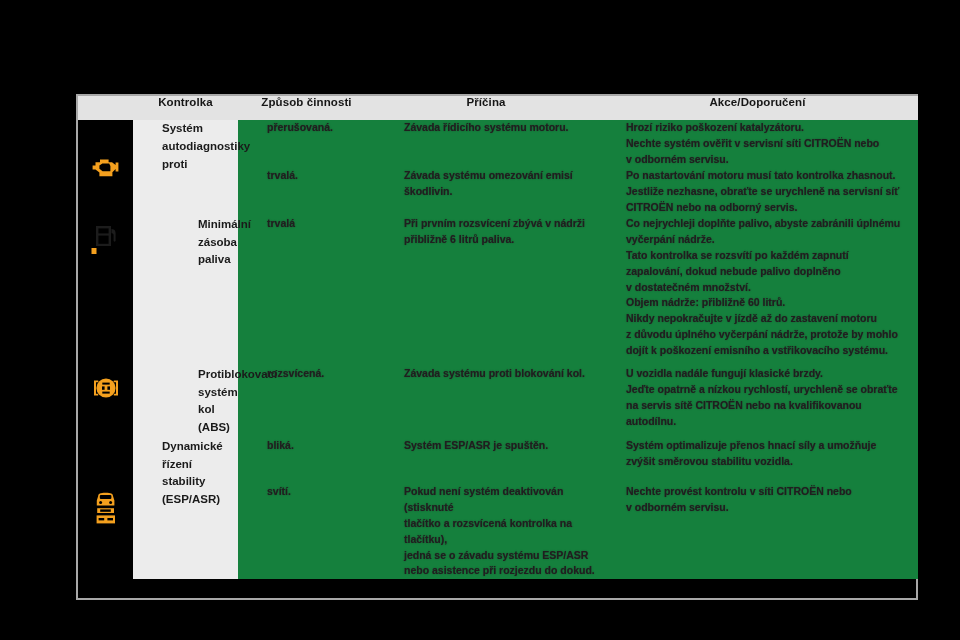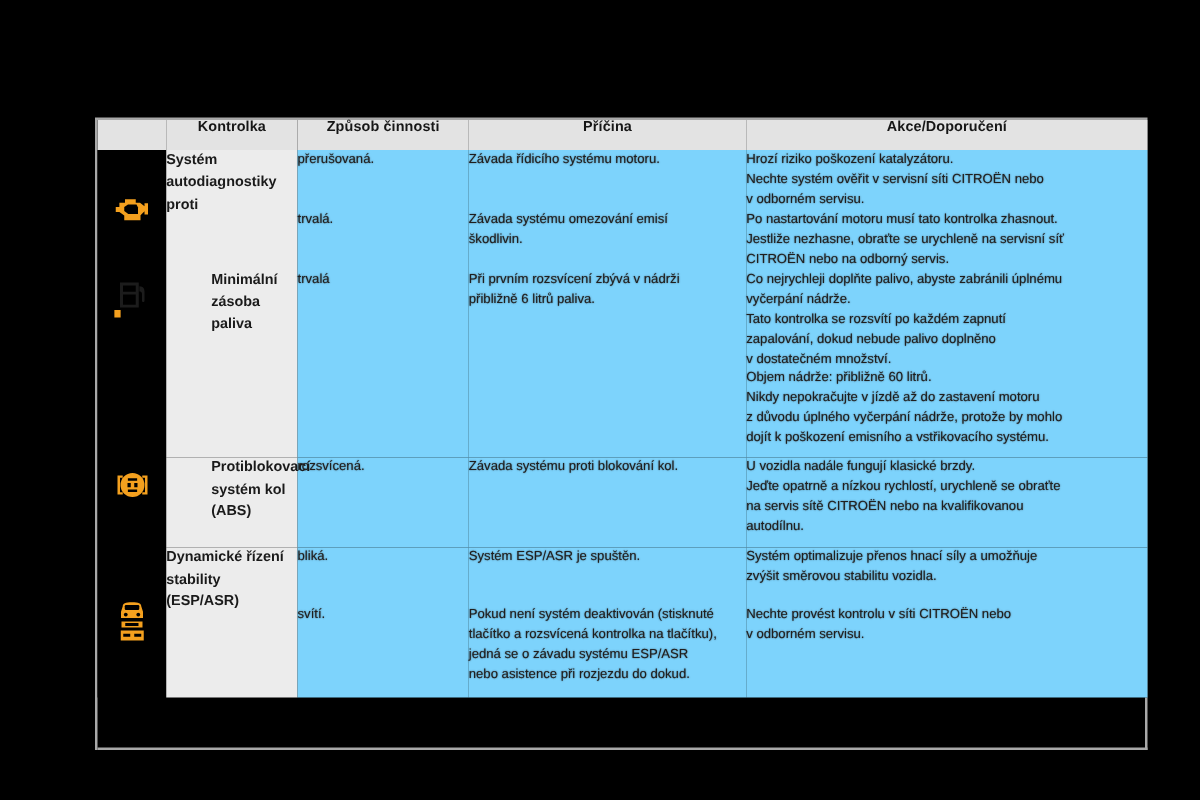--- a/index.html
+++ b/index.html
@@ -80,24 +80,24 @@
     line-height: 1.55;
     padding: 8px 9px 8px 9px;
     border-bottom: 2px solid #a8a8a8;
     border-right: 2px solid #ffffff;
     vertical-align: middle;
   }
   .name-cell.top { vertical-align: top; padding-left: 36px; }
 
   
   .d-cell {
-    background: #7dd3fc;
+    background: #15803d;
     color: #1f1f1f;
     font-size: 10.5px;
-    font-weight: normal;
+    font-weight: bold;
     line-height: 1.52;
     padding: 6px 8px 6px 7px;
     border-bottom: 2px solid #a8a8a8;
     border-right: 2px solid #ffffff;
     text-shadow: 0 0 1.2px rgba(40,40,40,0.85);
   }
   .d-cell.last { border-right: 0; }
 
   
   .tbl-bottom {
@@ -140,21 +140,21 @@
   .watermark {
     position: absolute;
     right: 12px;
     bottom: 8px;
     color: #8d8d8d;
     font-size: 19px;
     letter-spacing: -0.3px;
     font-family: "DejaVu Sans", sans-serif;
   }
 
-  .line { display: block; }
+  .line { display: block; margin-left: 29px; }
 </style>
 </head>
 <body>
 
 <div id="page">
 
   <div class="tbl-top"></div>
   <div class="tbl-left"></div>
   <div class="tbl-right"></div>
   <div class="tbl-bottom"></div>

